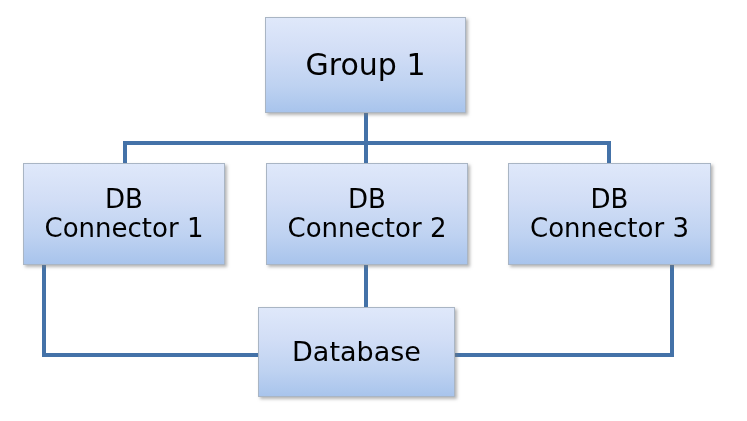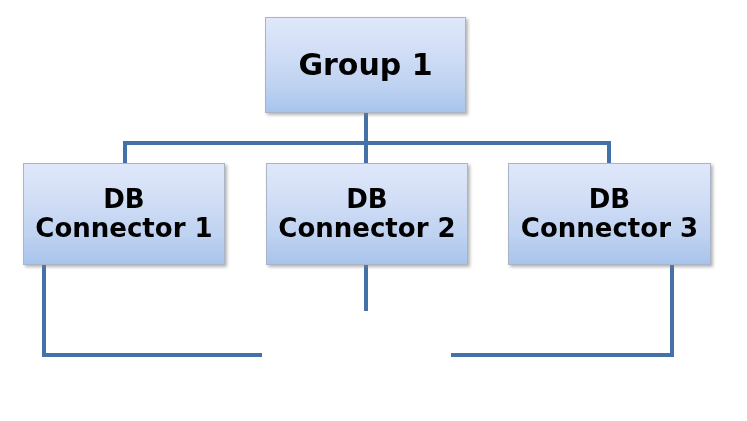--- a/index.html
+++ b/index.html
@@ -7,21 +7,20 @@
     padding: 0;
     background: #ffffff;
   }
   #canvas {
     position: relative;
     width: 747px;
     height: 421px;
     background: #ffffff;
     overflow: hidden;
     font-family: "DejaVu Sans", "Liberation Sans", sans-serif;
-    font-weight: bold;
   }
 
   
   .node {
     position: absolute;
     box-sizing: border-box;
     display: flex;
     align-items: center;
     justify-content: center;
     text-align: center;
@@ -101,14 +100,17 @@
   <div class="node" id="node-conn2">
     <span>DB
 Connector 2</span>
   </div>
 
   <div class="node" id="node-conn3">
     <span>DB
 Connector 3</span>
   </div>
 
+  <div class="node" id="node-database">
+    <span>Database</span>
+  </div>
 
 </div>
 
 </body></html>

